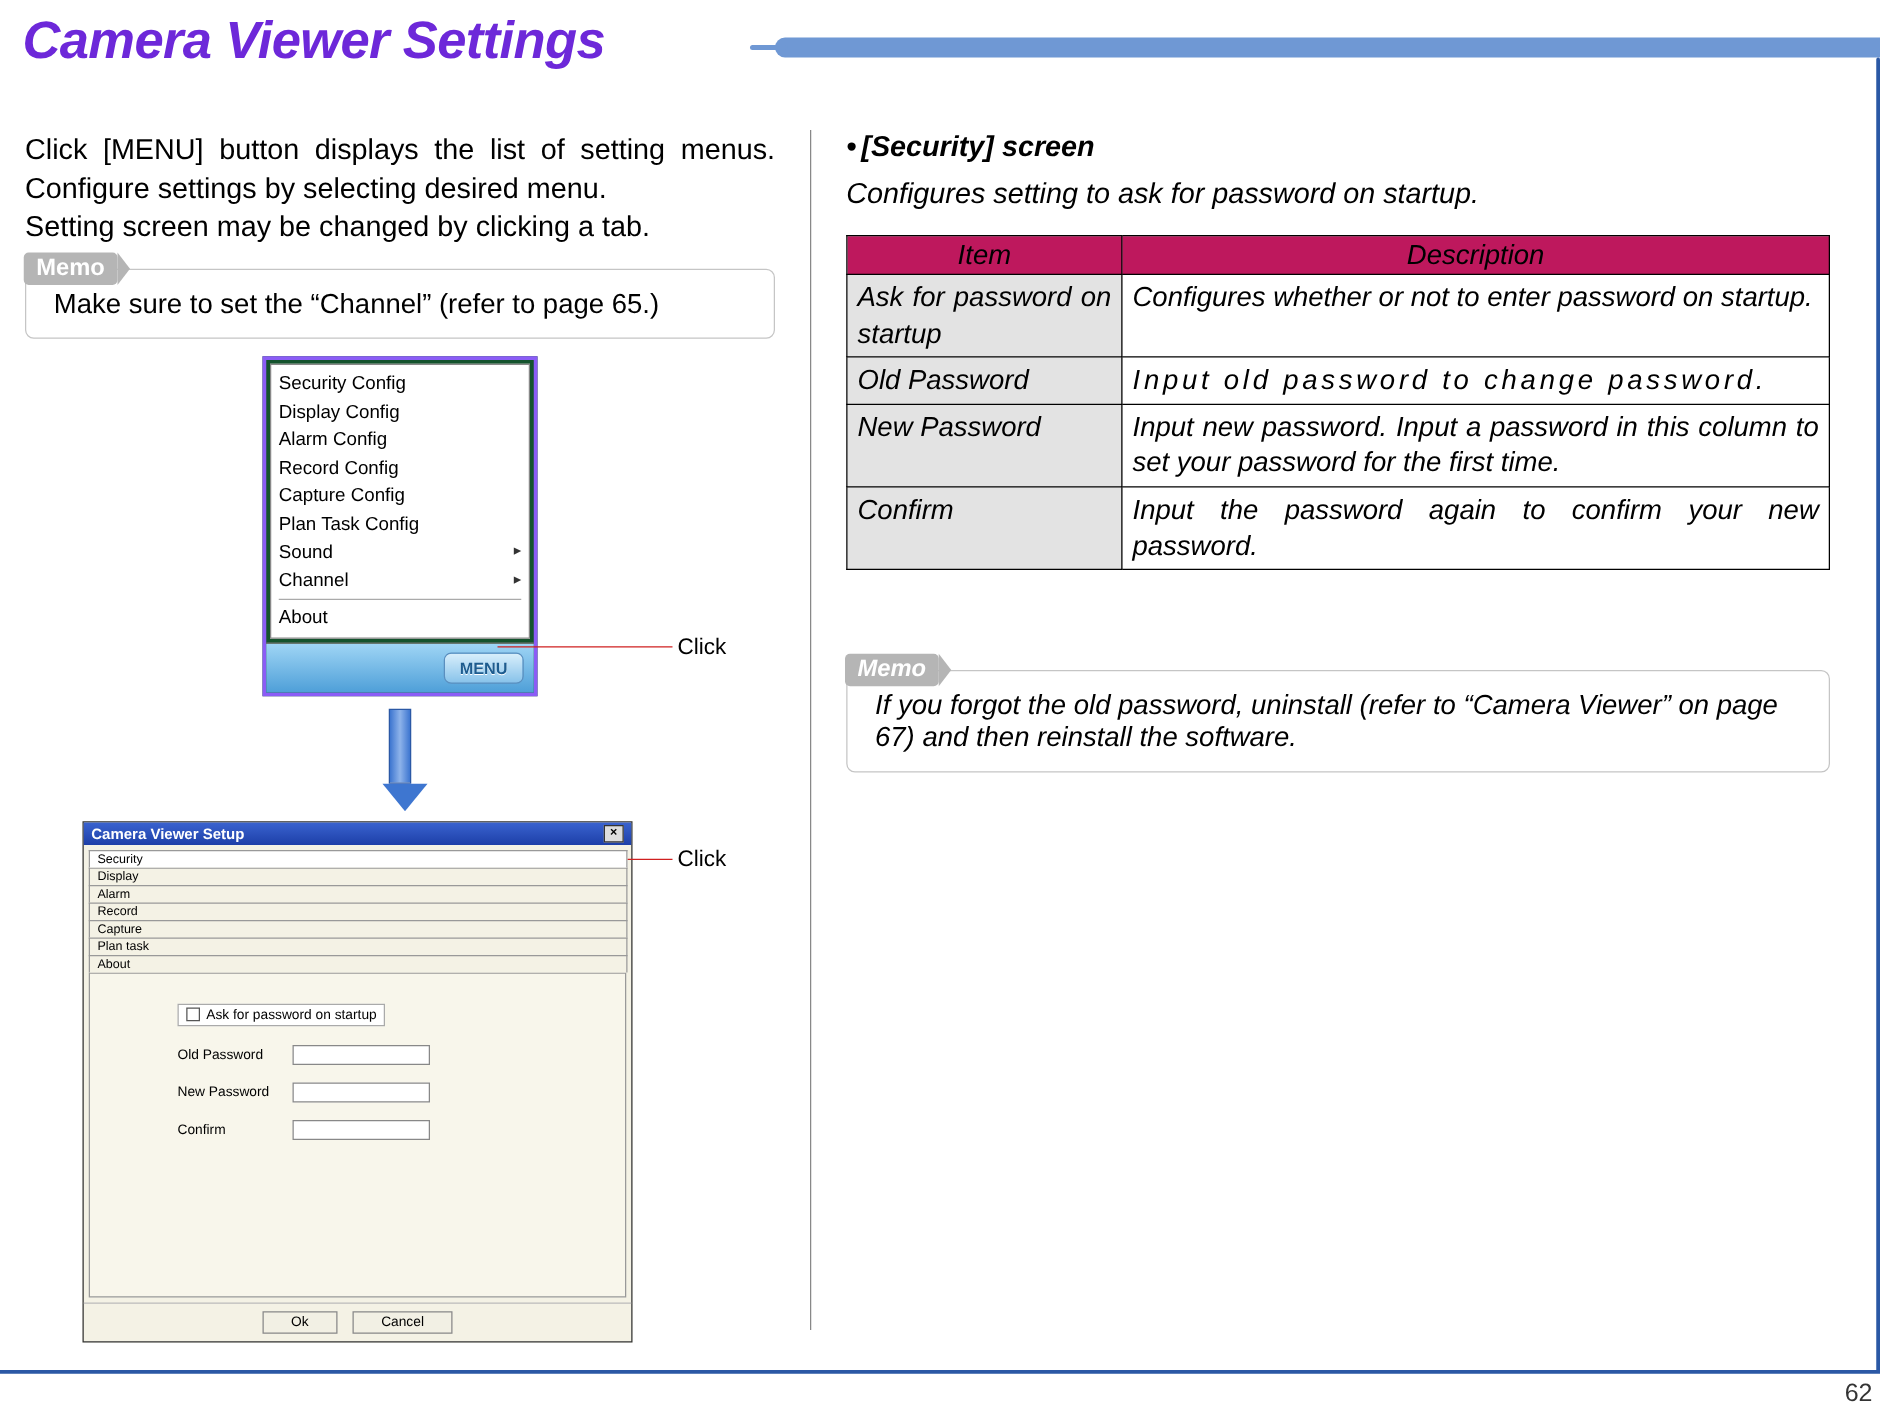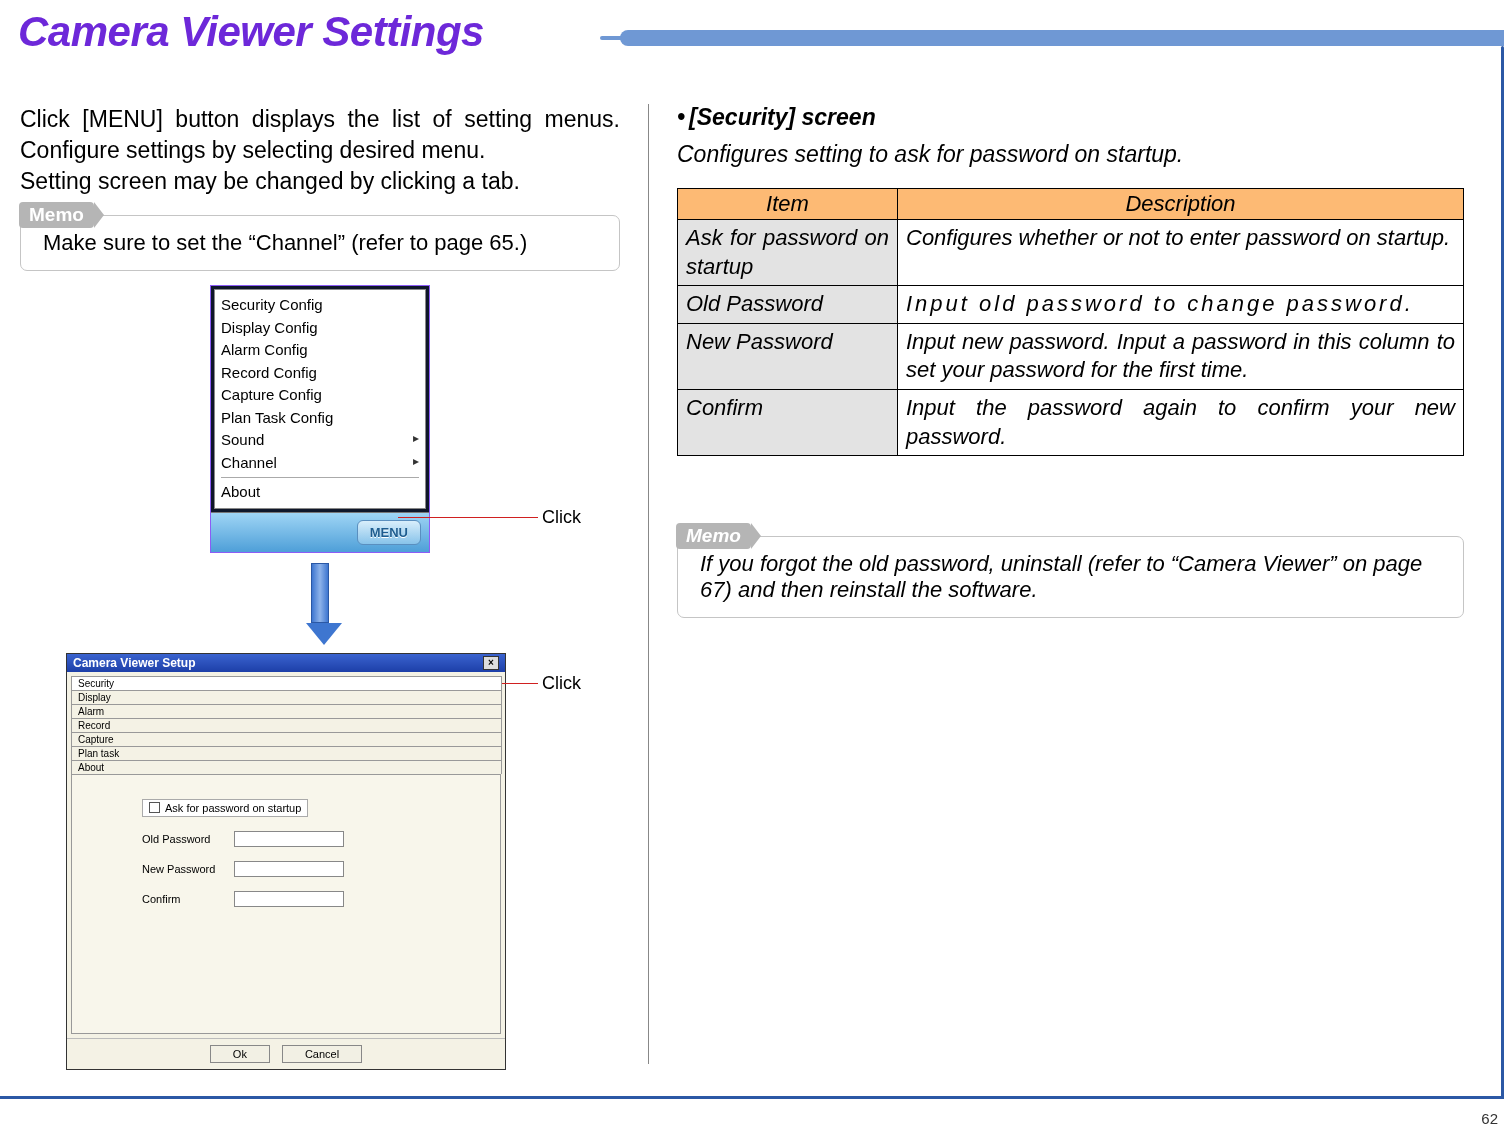--- a/index.html
+++ b/index.html
@@ -97,22 +97,22 @@
     position:absolute;
     right:-10px; top:0;
     border-top:13px solid transparent;
     border-bottom:13px solid transparent;
     border-left:10px solid #b5b5b5;
   }
   .memo-text { font-size: 22px; }
   .menu-shot {
     width: 220px;
     margin: 14px auto 0 auto;
-    border: 1px solid #8b5cf6;
-    background: #0f172a;
+    border: 3px solid #8b5cf6;
+    background: #14532d;
     position: relative;
   }
   .menu-inner {
     background:#fff;
     margin:3px;
     border:1px solid #888;
     padding:4px 6px;
   }
   .menu-item {
     font-size: 15px;
@@ -239,29 +239,29 @@
     border:1px solid #888;background:#f2f0e4;font-size:11px;padding:2px 22px;
   }
   .sec-head{
     font-size:23px;font-weight:bold;margin-bottom:8px;
   }
   .sec-head .bullet{margin-right:4px;}
   .desc-table{
     border-collapse:collapse;width:100%;margin-top:18px;font-size:22px;
   }
   .desc-table th{
-    background:#fdba74;font-weight:normal;border:1px solid #000;padding:2px 8px;text-align:center;
+    background:#be185d;font-weight:normal;border:1px solid #000;padding:2px 8px;text-align:center;
   }
   .desc-table td{
     border:1px solid #000;padding:4px 8px;vertical-align:top;line-height:1.3;
   }
   .desc-table td.item{background:#e3e3e3;width:220px;}
   .spaced{letter-spacing:3px;}
   .page-num{
-    position:absolute;right:6px;bottom:8px;font-size:15px;color:#333;
+    position:absolute;right:6px;bottom:8px;font-size:20px;color:#333;
   }
   .footer-line{
     position:absolute;left:0;right:0;bottom:36px;height:3px;background:#2b58a5;
   }
 </style>
 </head>
 <body>
 
 <div class="page-title">Camera Viewer Settings</div>
 <div class="title-bar-wrap">

